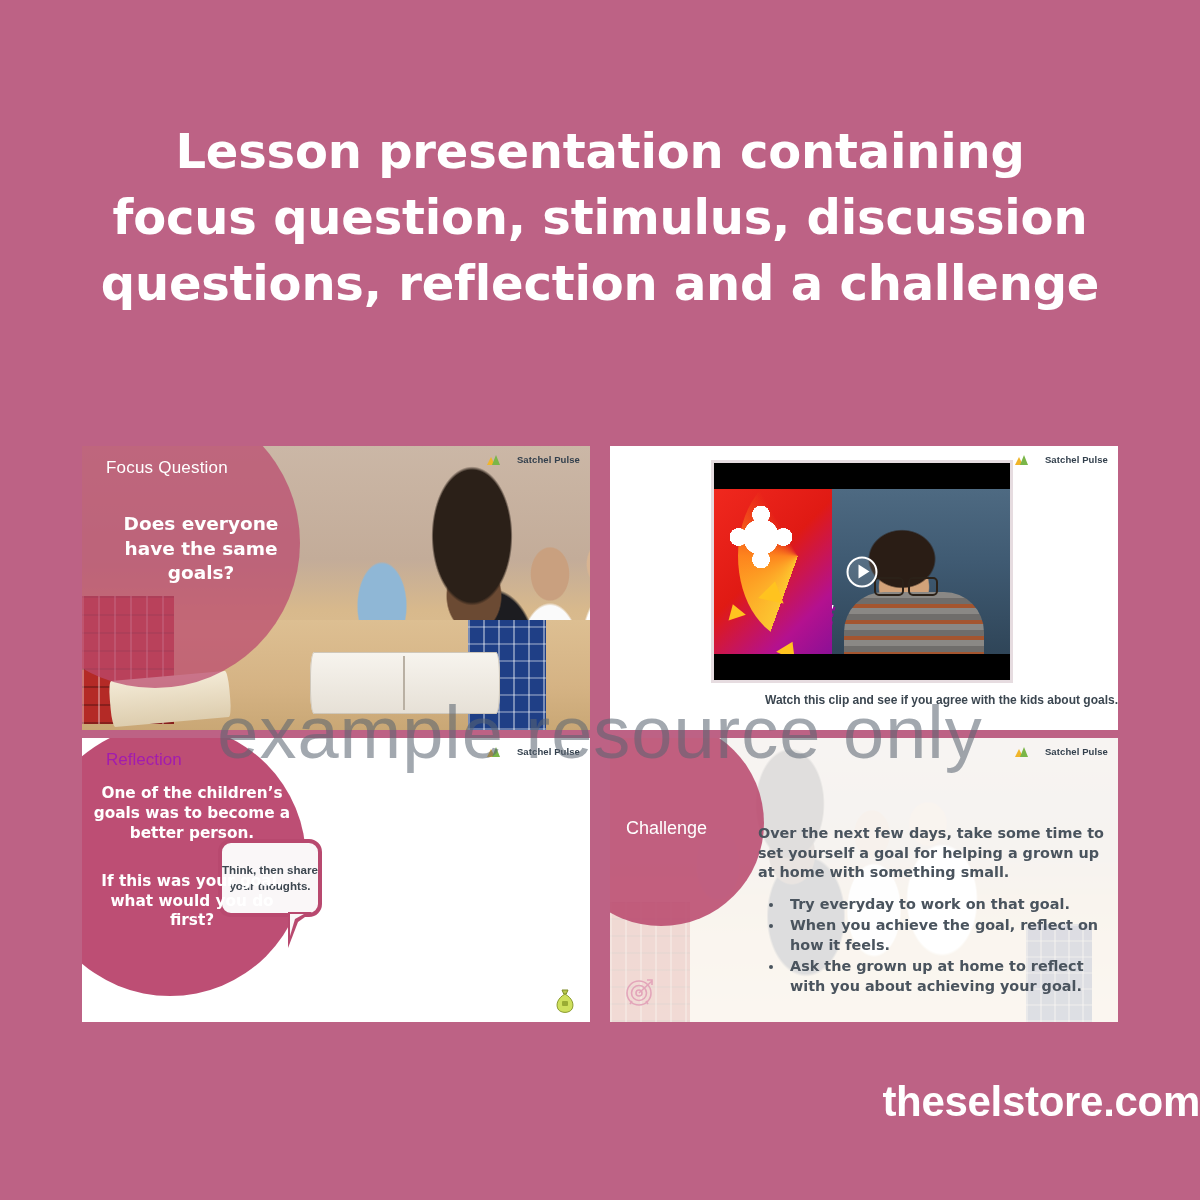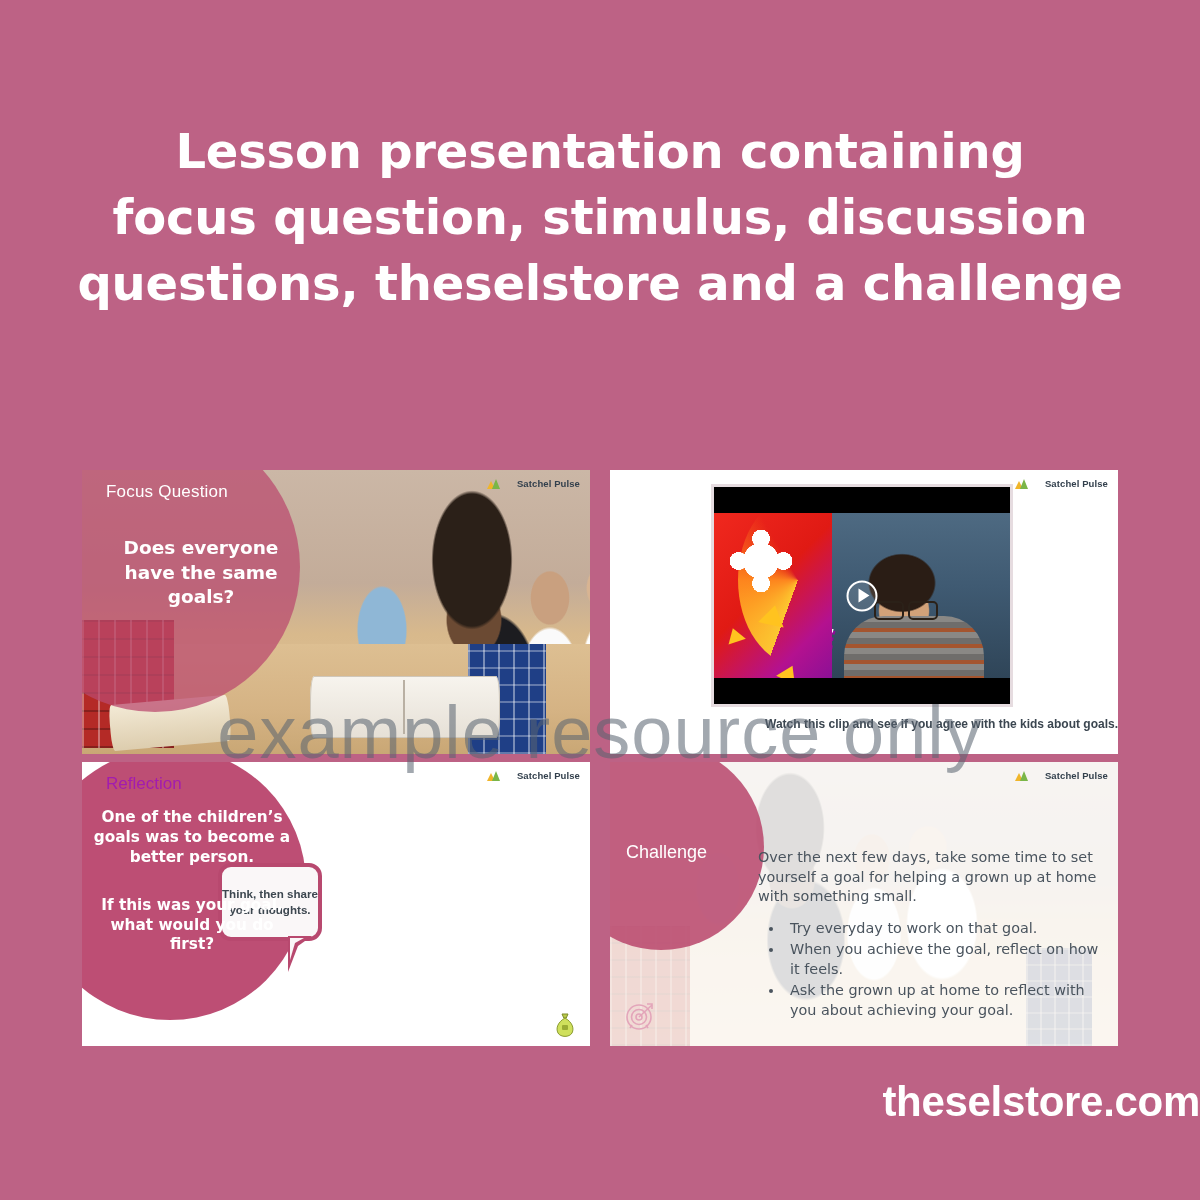--- a/index.html
+++ b/index.html
@@ -16,21 +16,21 @@
     position: absolute; top: 118px; left: 60px; width: 1080px;
     text-align: center; color: #ffffff;
     font-size: 48px; font-weight: 700; line-height: 1.38;
     letter-spacing: -0.2px;
     font-family: "DejaVu Sans", sans-serif;
   }
   .headline .ln { display: block; }
 
   
   .grid {
-    position: absolute; left: 82px; top: 470px;
+    position: absolute; left: 82px; top: 446px;
     width: 1088px; height: 576px; padding-left: 35px;
   }
   .slide {
     position: absolute; width: 508px; height: 284px;
     background: #ffffff; overflow: hidden;
   }
   .s-tl { left: 0;     top: 0; }
   .s-tr { left: 528px; top: 0; }
   .s-bl { left: 0;     top: 292px; }
   .s-br { left: 528px; top: 292px; }
@@ -271,21 +271,21 @@
     position:absolute; left:-52px; top:-18px;
     width: 206px; height: 206px; border-radius:50%;
     background: rgba(186,74,110,.88);
   }
   .chal-kicker {
     position:absolute; left:16px; top:80px; z-index:12;
     color:#ffffff; font-size:18px; font-weight:400;
   }
   .chal-body {
     position:absolute; left:148px; top:86px; width:350px; z-index:12;
-    color:#4a545e; font-weight:400; font-size:14.4px; line-height:1.36;
+    color:#4a545e; font-weight:700; font-size:14.4px; line-height:1.36;
     font-family:"DejaVu Sans", sans-serif;
   }
   .chal-list { margin: 12px 0 0 26px; padding:0; list-style: disc; }
   .chal-list li { margin-bottom: 2px; padding-left: 6px; }
   .target-icon { position:absolute; left:14px; bottom:10px; z-index:12; }
 
   
   .watermark {
     position:absolute; left:0; right:0; top:690px;
     text-align:center; z-index: 60; pointer-events:none;
@@ -301,21 +301,21 @@
   }
 </style>
 </head>
 <body>
 
 <div class="page">
 
   <div class="headline">
     <span class="ln">Lesson presentation containing</span>
     <span class="ln">focus question, stimulus, discussion</span>
-    <span class="ln">questions, theselstore and a challenge</span>
+    <span class="ln">questions, reflection and a challenge</span>
   </div>
 
   <div class="grid">
 
     <div class="slide s-tl">
       <div class="photo-classroom">
         <div class="desk"></div>
         <div class="plaid"></div>
         <div class="plaid2"></div>
         <div class="book2"></div>

